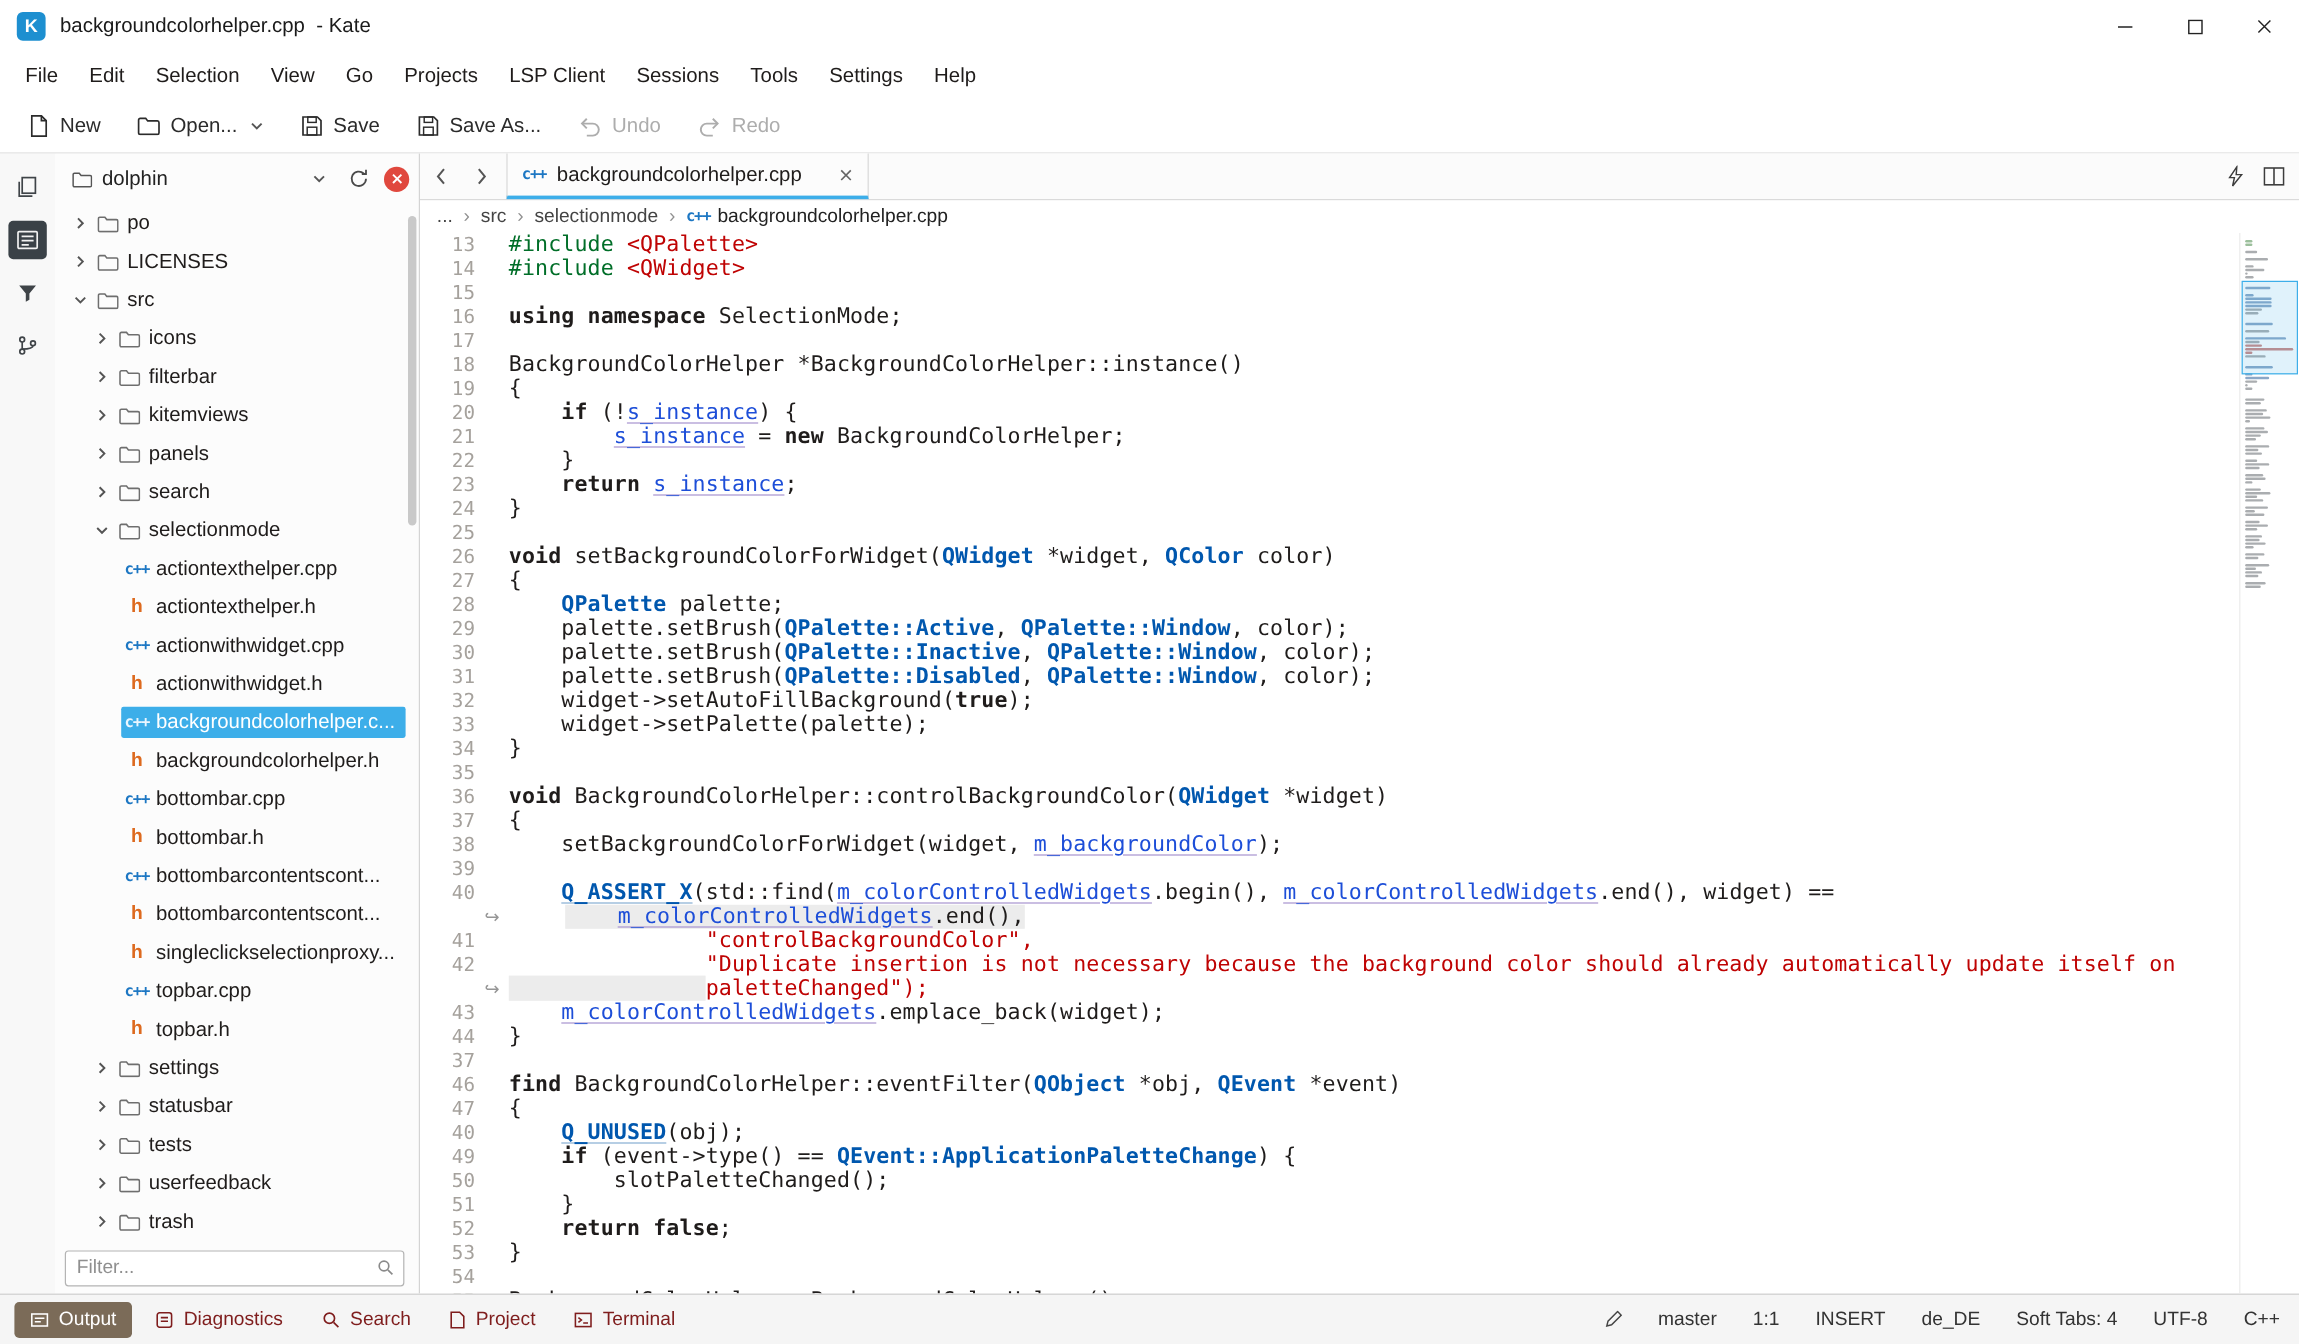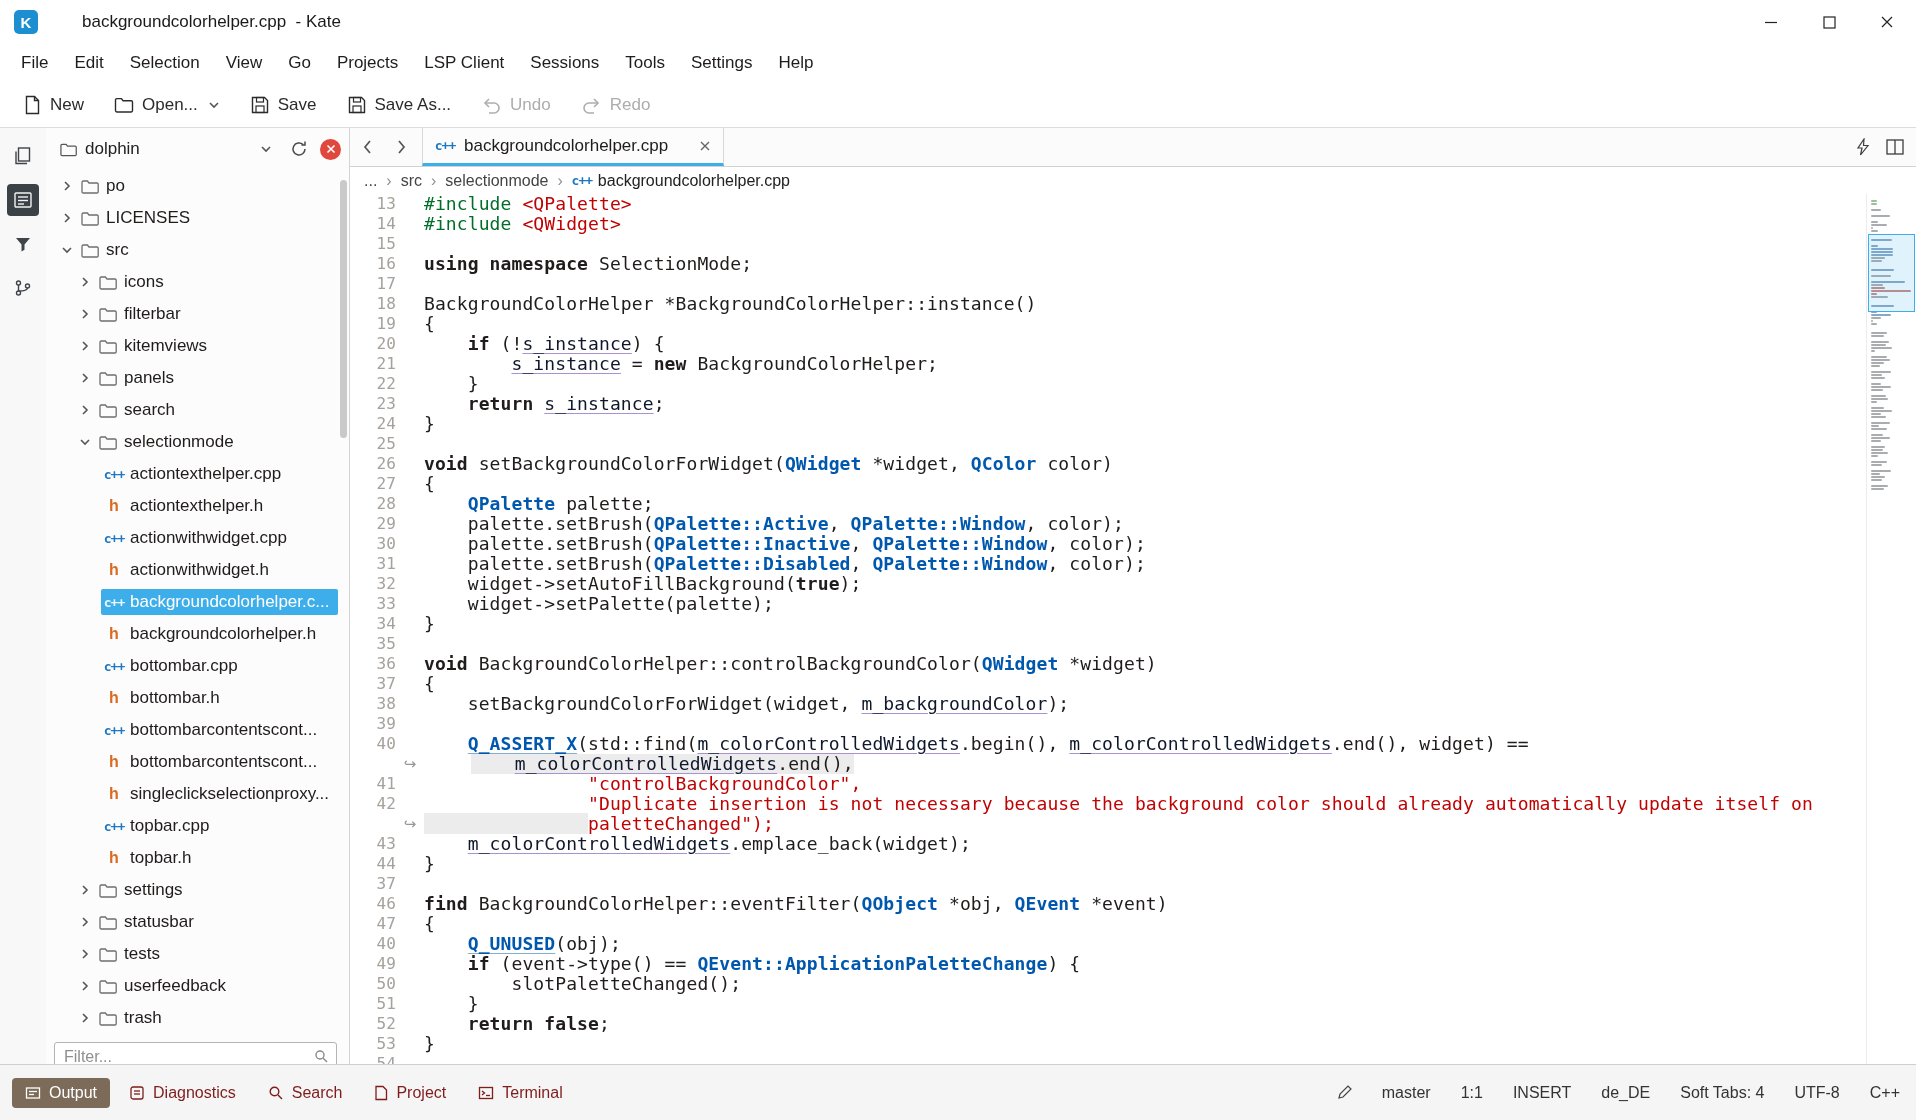--- a/index.html
+++ b/index.html
@@ -5,21 +5,21 @@
   *{margin:0;padding:0;box-sizing:border-box;}
   html,body{width:1916px;height:1120px;overflow:hidden;background:#fff;
     font-family:"Liberation Sans",sans-serif;color:#1f1c1b;}
   svg{display:block;}
 
   
   .titlebar{position:absolute;left:0;top:0;width:1916px;height:44px;background:#fff;
     display:flex;align-items:center;padding-left:14px;}
   .appicon{width:24px;height:24px;border-radius:5px;background:#1d8fd0;color:#fff;
     font-weight:bold;font-size:15px;display:flex;align-items:center;justify-content:center;margin-right:12px;}
-  .wtitle{font-size:17px;white-space:pre;color:#1a1a1a;margin-left:32px;}
+  .wtitle{font-size:17px;white-space:pre;color:#1a1a1a;}
   .wcontrols{margin-left:auto;display:flex;height:44px;}
   .wbtn{width:58px;display:flex;align-items:center;justify-content:center;color:#222;}
 
   
   .menubar{position:absolute;left:0;top:44px;width:1916px;height:38px;background:#fff;
     display:flex;align-items:center;padding-left:8px;}
   .menuitem{padding:0 13px;font-size:17px;line-height:38px;color:#1f1c1b;}
 
   
   .toolbar{position:absolute;left:0;top:82px;width:1916px;height:46px;background:#fff;
@@ -80,35 +80,35 @@
     font-family:"DejaVu Sans Mono",monospace;font-size:18px;letter-spacing:0.1px;}
   .lnum{width:46px;text-align:right;color:#a5a19c;font-size:16px;flex:none;
     font-family:"DejaVu Sans Mono",monospace;}
   .lmark{width:28px;flex:none;text-align:center;color:#969696;font-size:15px;font-family:"DejaVu Sans",sans-serif;}
   .cline{flex:none;}
   .hlline{background:#ececec;margin-left:47px;}
   .fill{background:#ececec;}
   .tk-p{color:#1f1c1b;}
   .tk-k{color:#1f1c1b;font-weight:bold;}
   .tk-t{color:#0057ae;font-weight:bold;}
-  .tk-m{color:#0f172a;text-decoration:underline;text-decoration-color:#a893cf;text-underline-offset:3px;}
+  .tk-m{color:#1d4ed8;text-decoration:underline;text-decoration-color:#a893cf;text-underline-offset:3px;}
   .tk-s{color:#bf0303;}
   .tk-i{color:#bf0303;}
   .tk-d{color:#006e28;}
   .tk-M{color:#0057ae;font-weight:bold;text-decoration:underline;text-decoration-color:#86aed3;text-underline-offset:3px;}
 
   
   .minimap{position:absolute;top:0;right:0;width:50px;bottom:0;background:#fff;border-left:1px solid #ececec;
     padding:6px 4px;}
   .mbar{height:2px;margin-bottom:1px;border-radius:1px;}
   .mmview{position:absolute;left:1px;right:1px;top:40px;height:78px;
     background:rgba(61,174,233,0.16);border:1px solid #3daee9;}
 
   
-  .statusbar{position:absolute;left:0;bottom:0;width:1916px;height:56px;background:#f5f5f5;
+  .statusbar{position:absolute;left:0;bottom:0;width:1916px;height:42px;background:#f5f5f5;
     border-top:1px solid #cfcfcf;display:flex;align-items:center;padding:0 12px;font-size:16px;gap:6px;}
   .sbtn{display:flex;align-items:center;gap:8px;padding:6px 13px;border-radius:4px;color:#7f1d1d;}
   .sbtn.active{background:#7b6b58;color:#fff;}
   .sright{margin-left:auto;display:flex;align-items:center;gap:30px;color:#333;padding-right:4px;}
 </style>
 </head>
 <body>
 
 <div class="titlebar">
   <span class="appicon">K</span>

